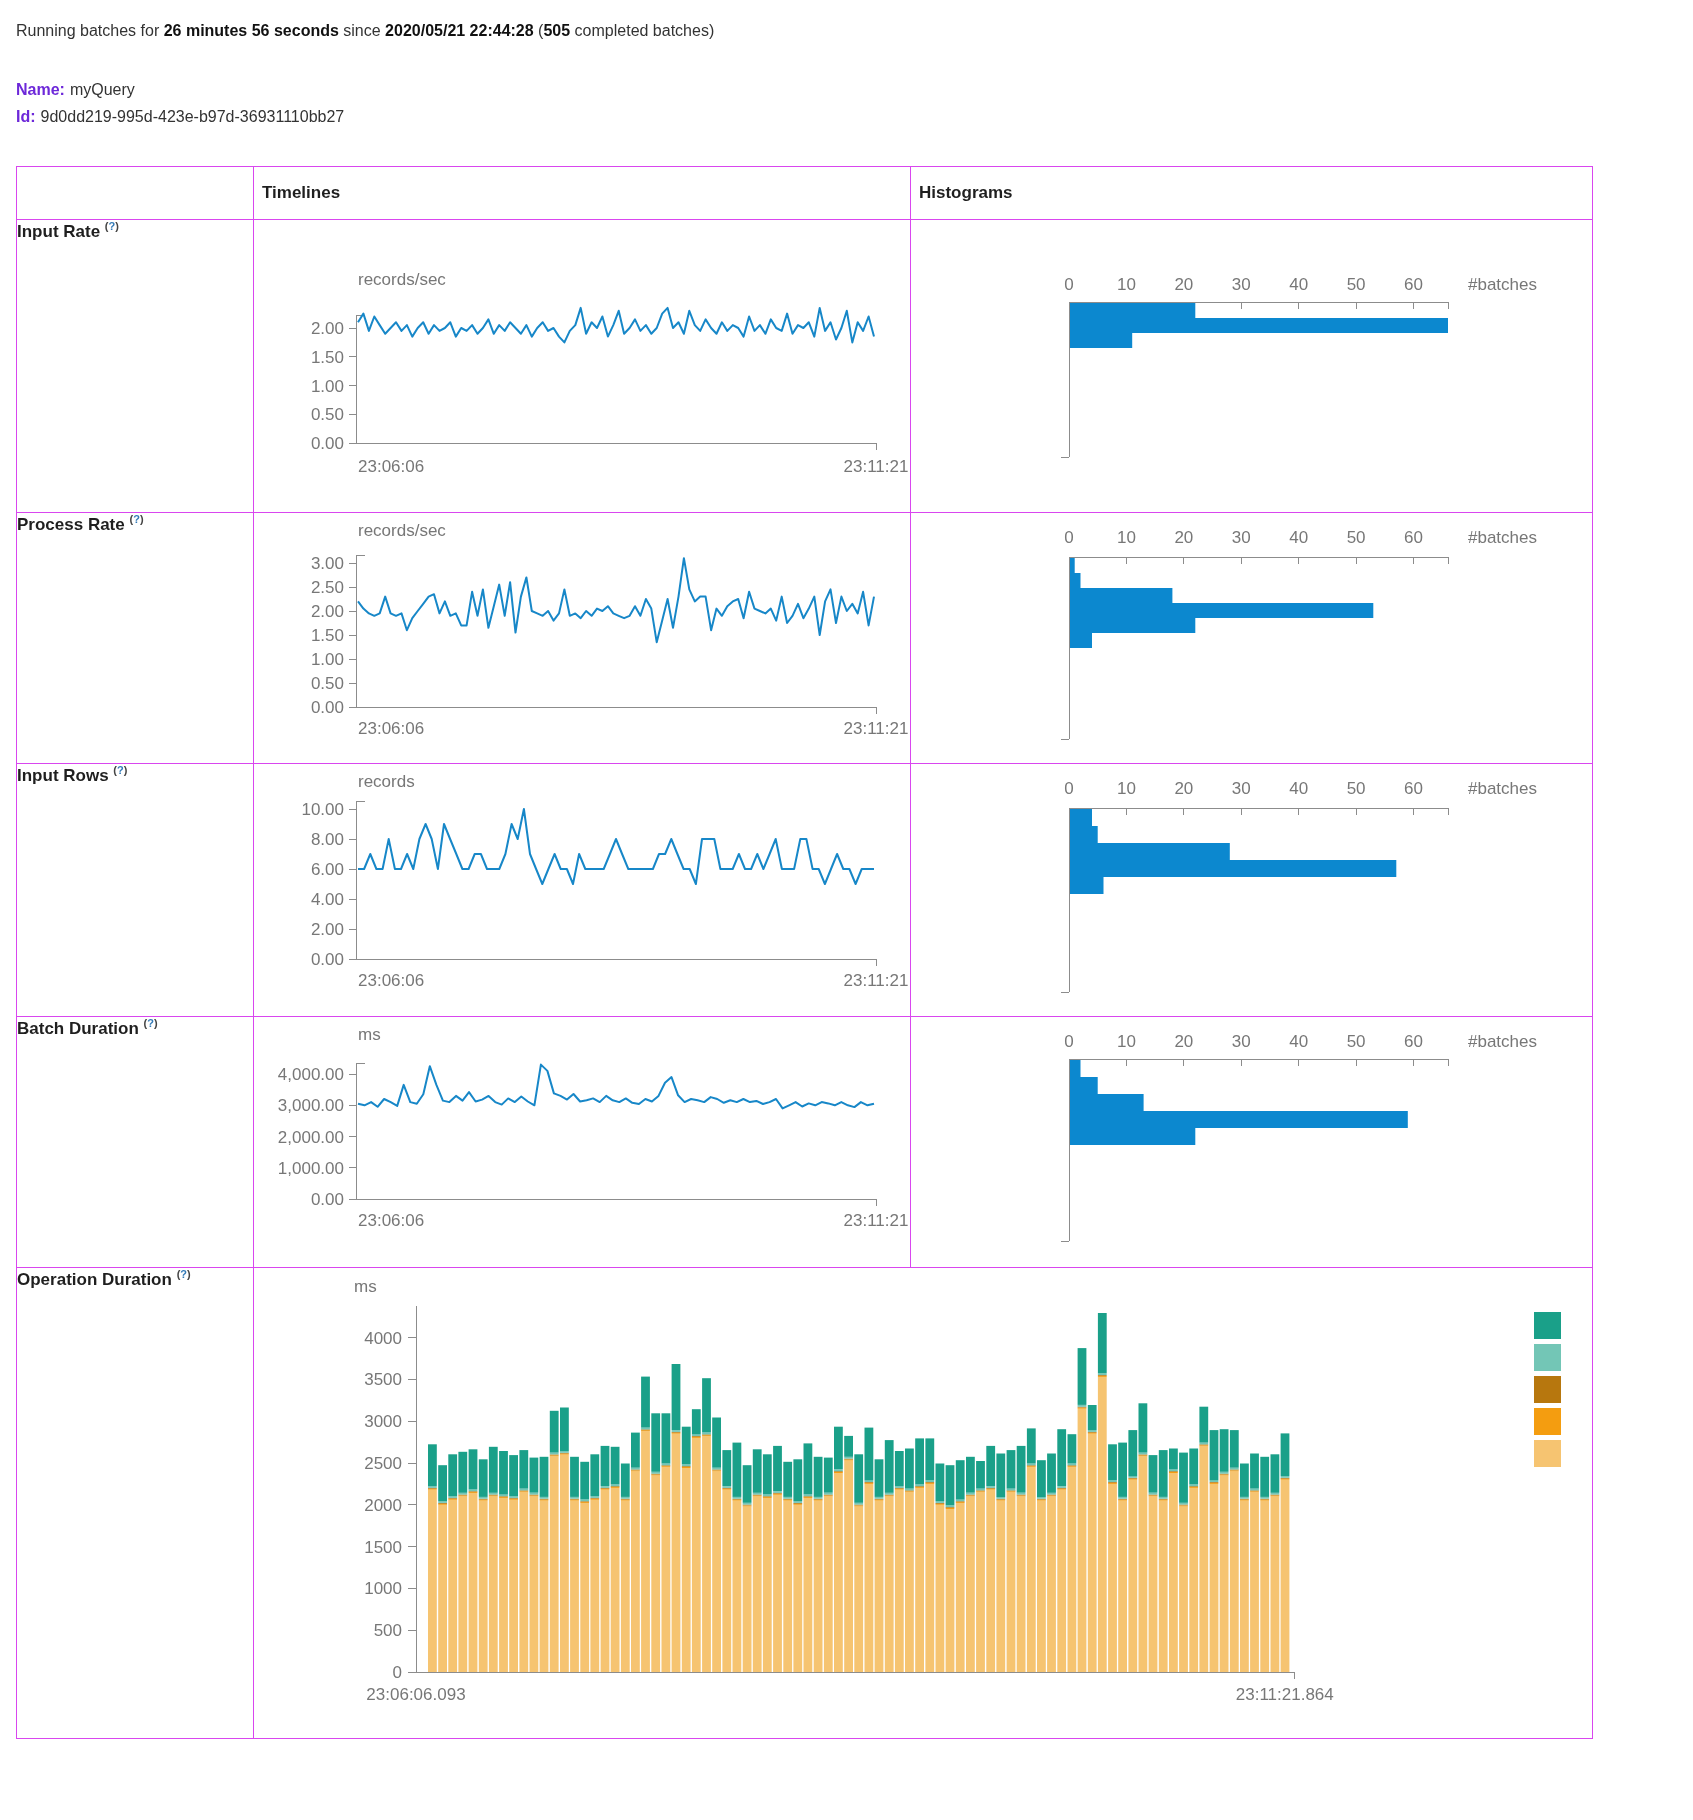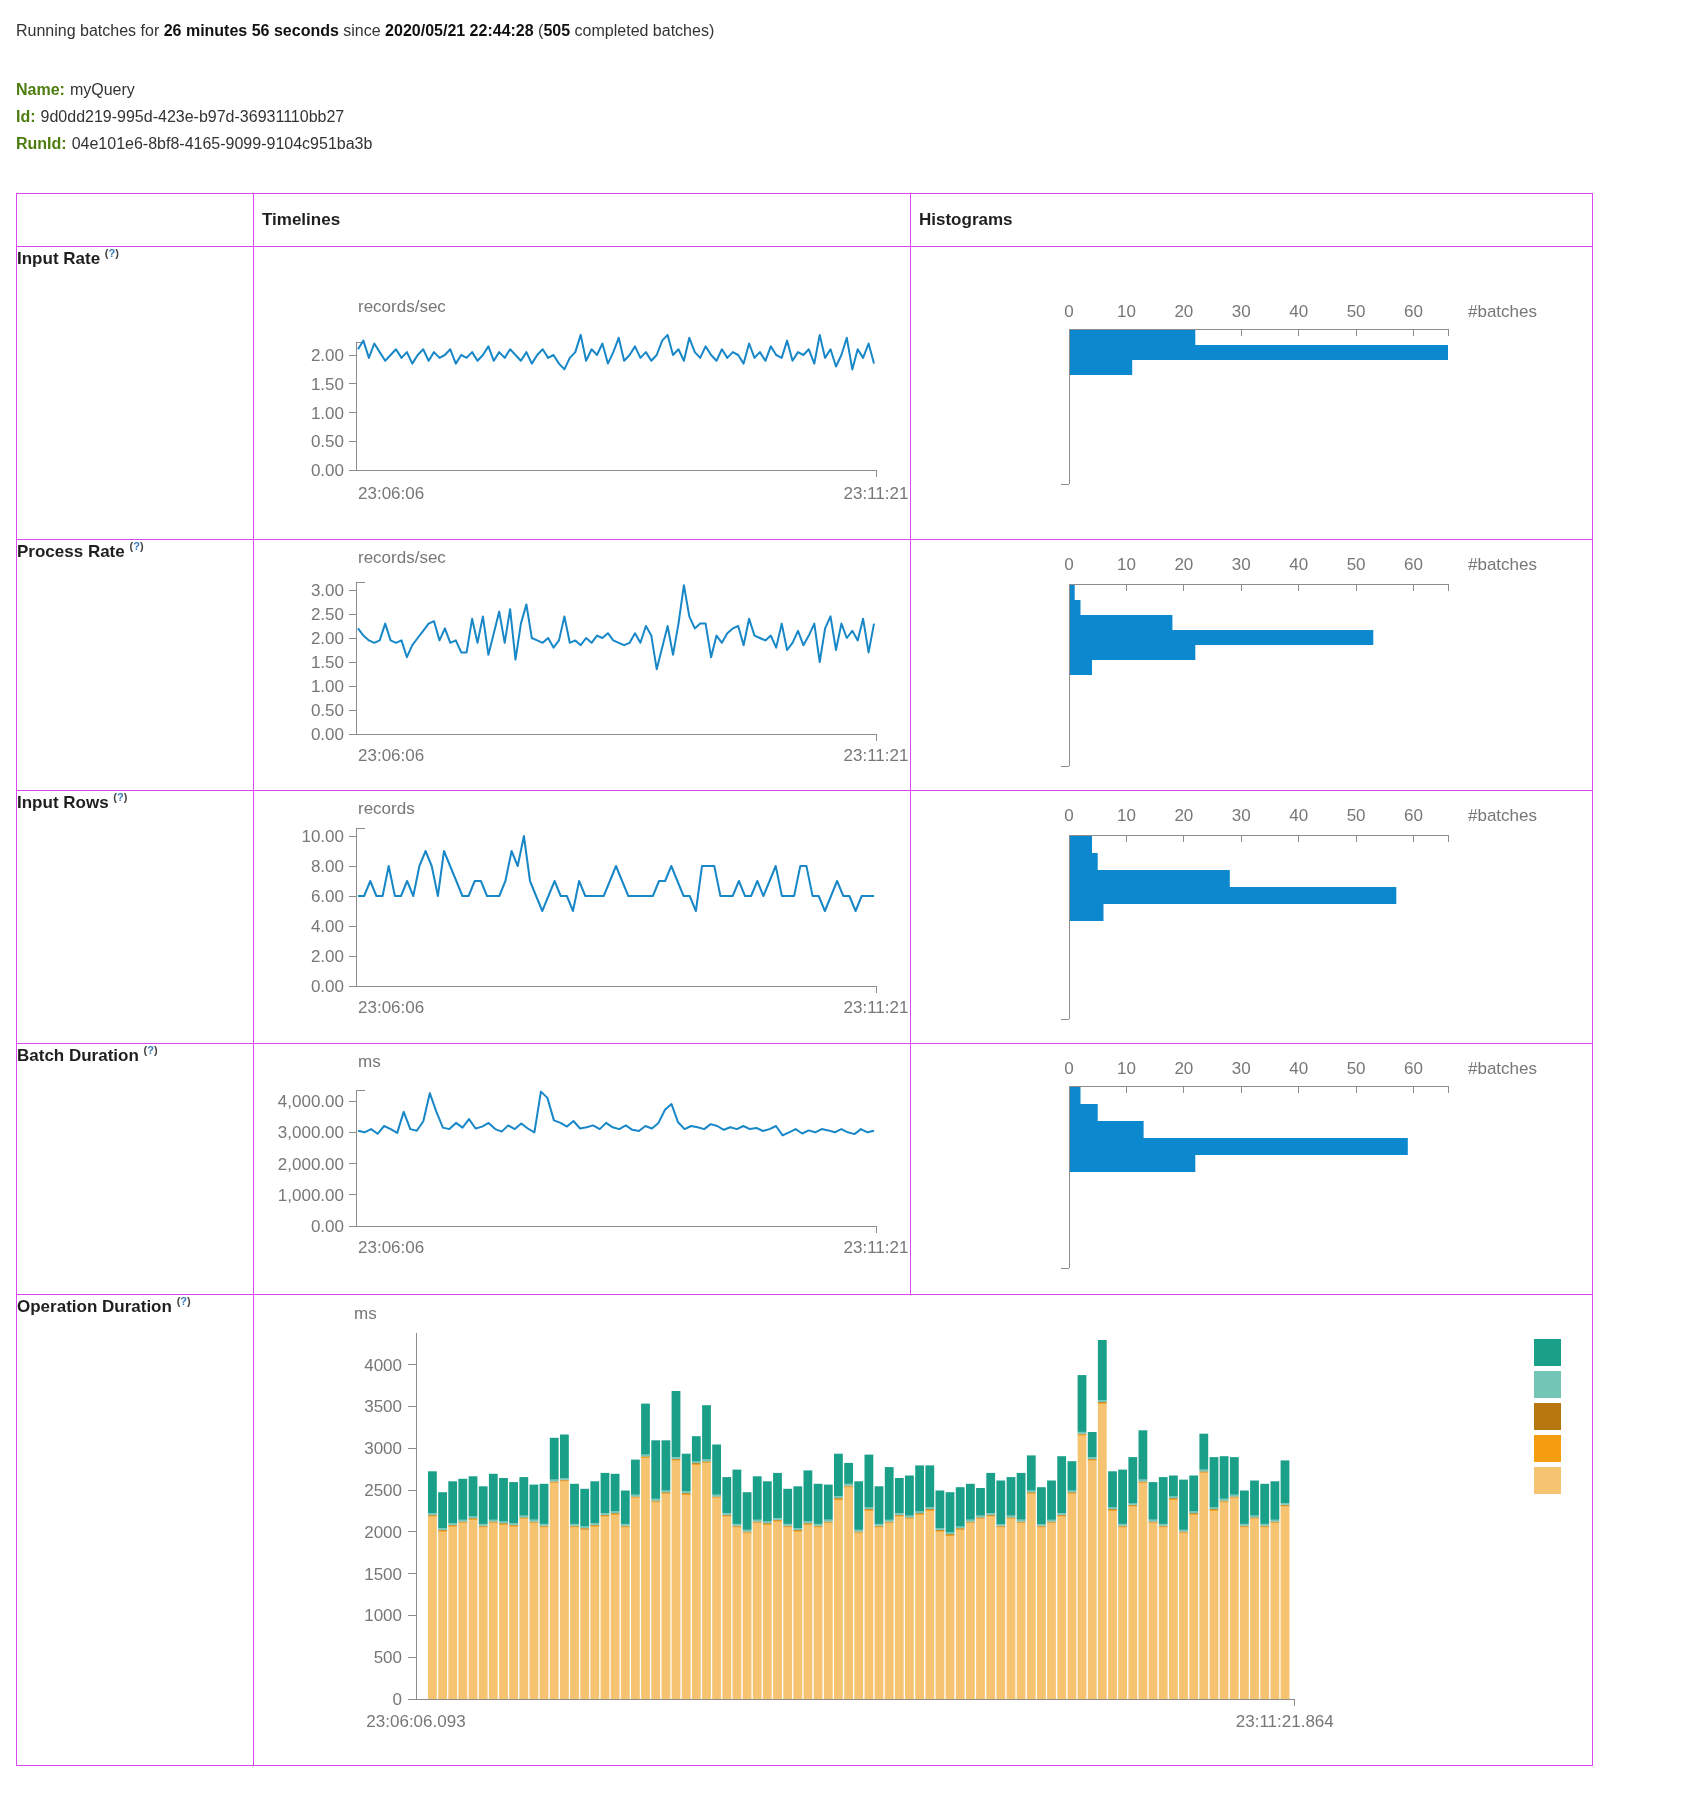--- a/index.html
+++ b/index.html
@@ -3,21 +3,21 @@
 <meta charset="utf-8">
 <style>
   * { box-sizing: border-box; }
   html,body { margin:0; padding:0; background:#fff; color:#333;
     font-family:"Liberation Sans", sans-serif; }
   .page { width:1693px; padding:14px 16px; }
   h2.title { margin:0 0 20px 0; font-size:29px; font-weight:bold; color:#1f1f1f; letter-spacing:0; }
   .summary { margin:8px 0 36px 0; font-size:16px; color:#333; }
   .summary b { color:#111; }
   .meta { font-size:16px; line-height:27px; margin-bottom:36px; }
-  .meta b { color:#4d7c0f; }
+  .meta b { color:#6d28d9; }
   .meta .val { margin-left:5px; }
   table.stats { border-collapse:collapse; table-layout:fixed; width:1576px; }
   table.stats th, table.stats td { border:1px solid #d946ef; padding:0; vertical-align:top; }
   table.stats th { text-align:left; font-size:17px; font-weight:bold; color:#1f1f1f; padding:16px 8px; height:53px; }
   td.label-cell { vertical-align:middle; padding:8px 8px 8px 12px; font-size:17px; font-weight:bold; color:#1f1f1f; }
   sup.help { font-size:11px; font-weight:bold; }
   sup.help .paren { color:#444; }
   sup.help .q { color:#337ab7; cursor:pointer; }
   .chart-box { position:relative; }
   svg { display:block; }
@@ -30,21 +30,20 @@
 </head>
 <body>
 
 <div class="page">
 
   <p class="summary"><span>Running batches for </span><b>26 minutes 56 seconds</b><span> since </span><b>2020/05/21 22:44:28</b><span> (</span><b>505</b><span> completed batches)</span></p>
 
   <div class="meta">
     <div><b>Name:</b><span class="val">myQuery</span></div>
     <div><b>Id:</b><span class="val">9d0dd219-995d-423e-b97d-36931110bb27</span></div>
-    <div><b>RunId:</b><span class="val">04e101e6-8bf8-4165-9099-9104c951ba3b</span></div>
   </div>
 
   <table class="stats">
     <colgroup>
         <col style="width:237px">
         <col style="width:657px">
         <col style="width:682px">
       </colgroup>
     <thead>
       <tr>

